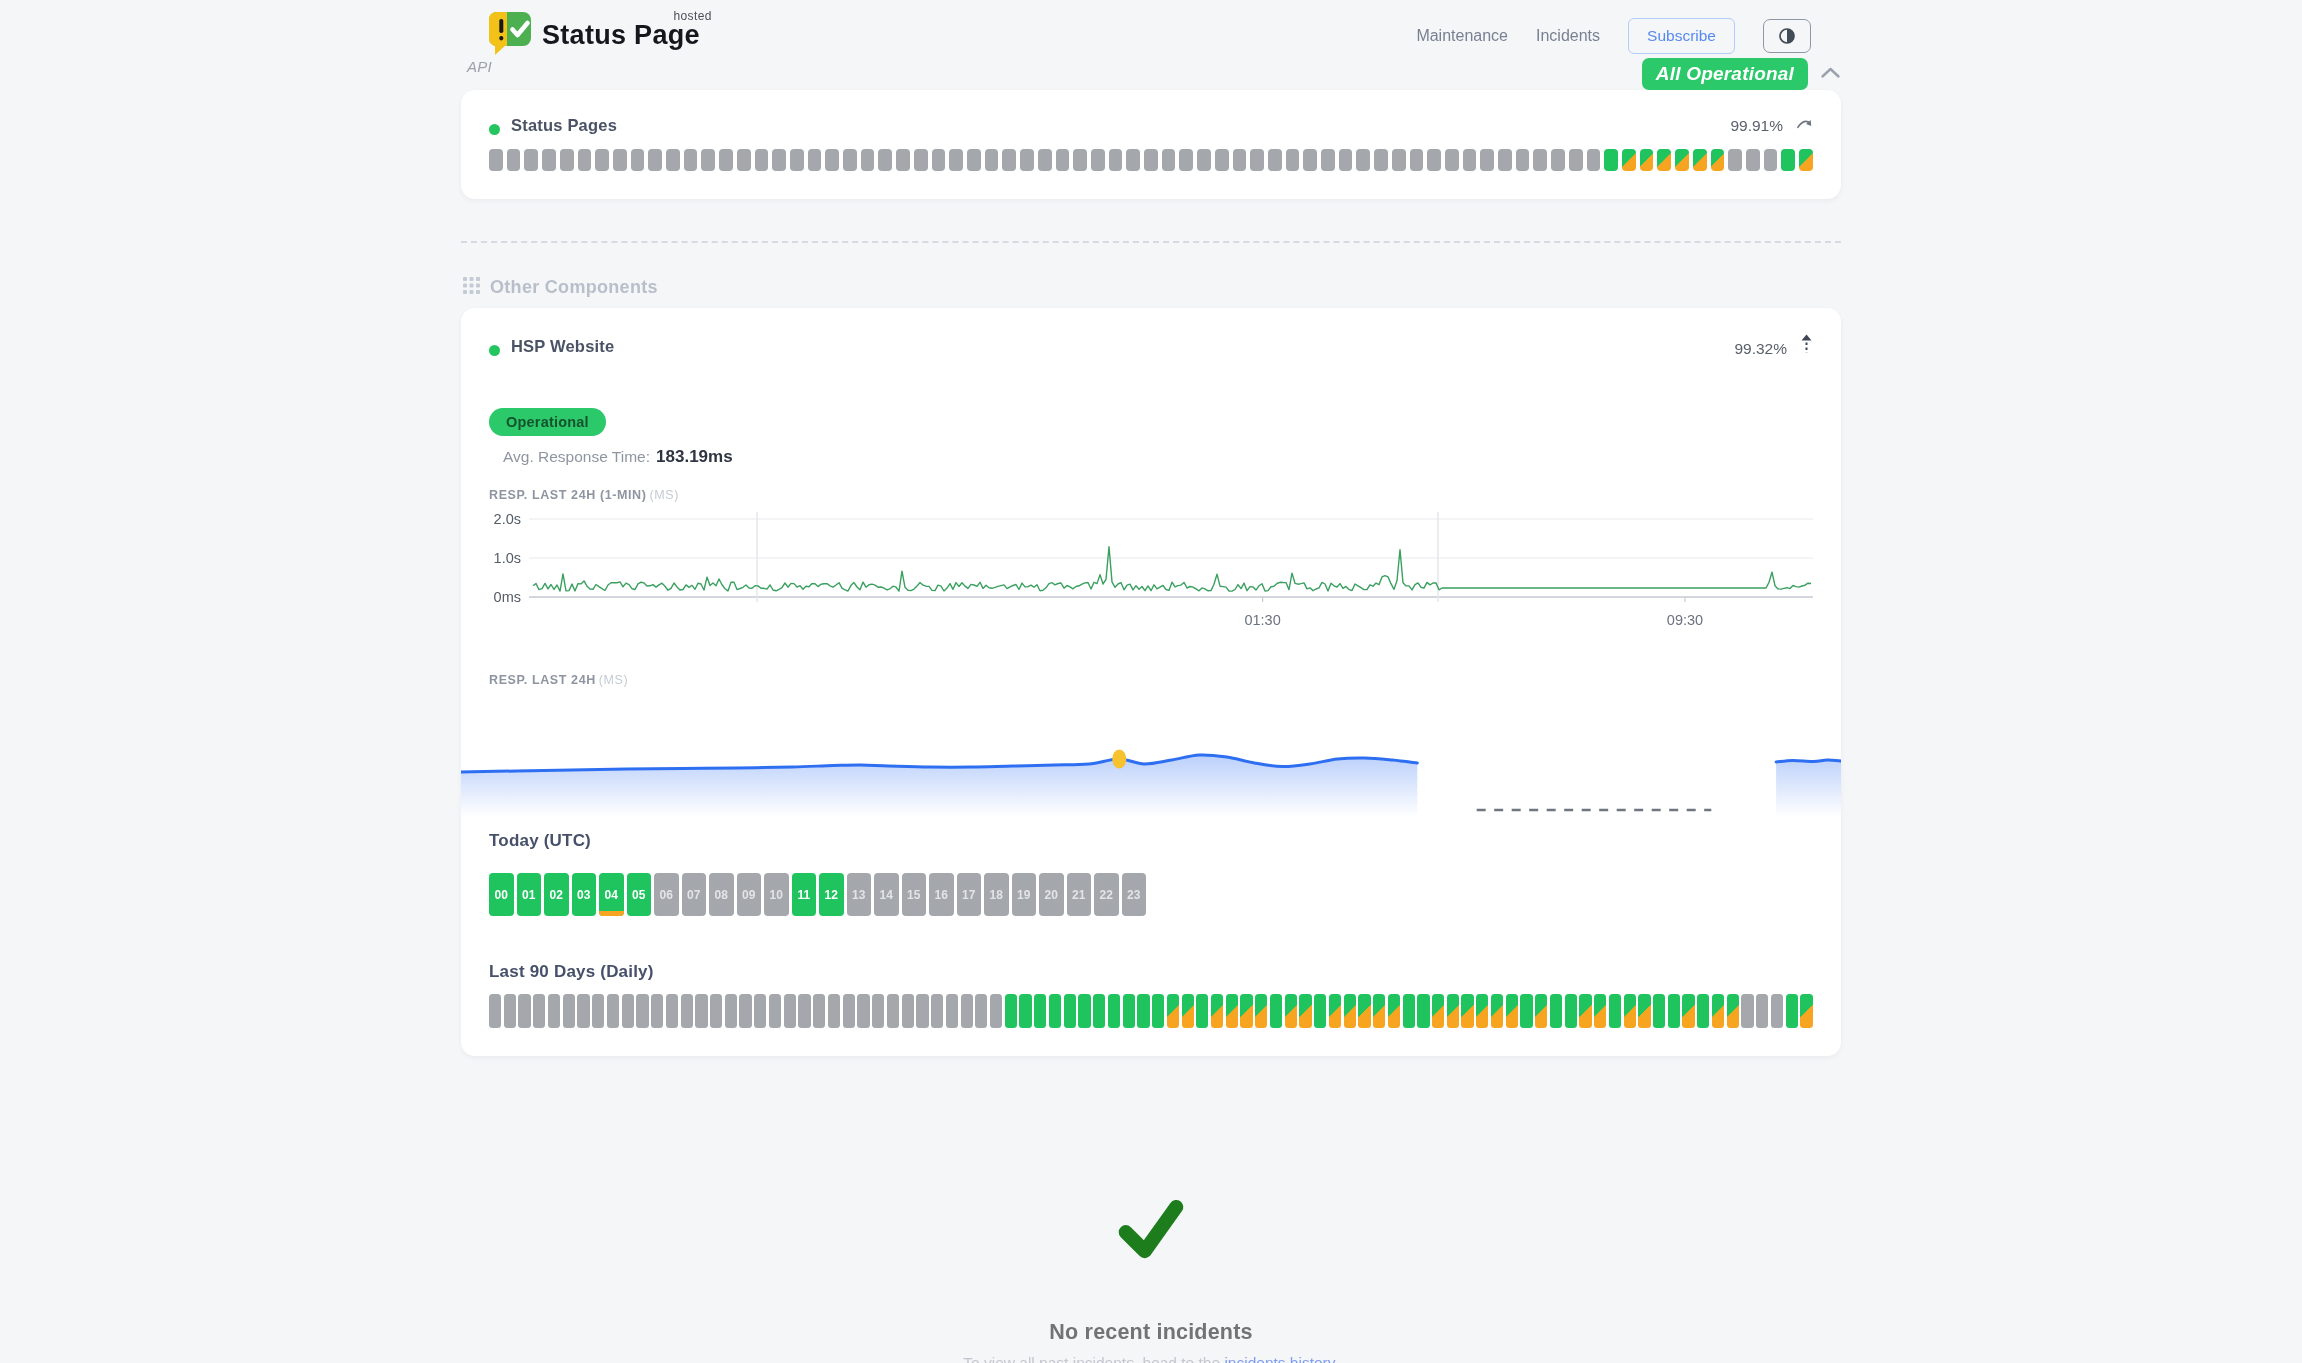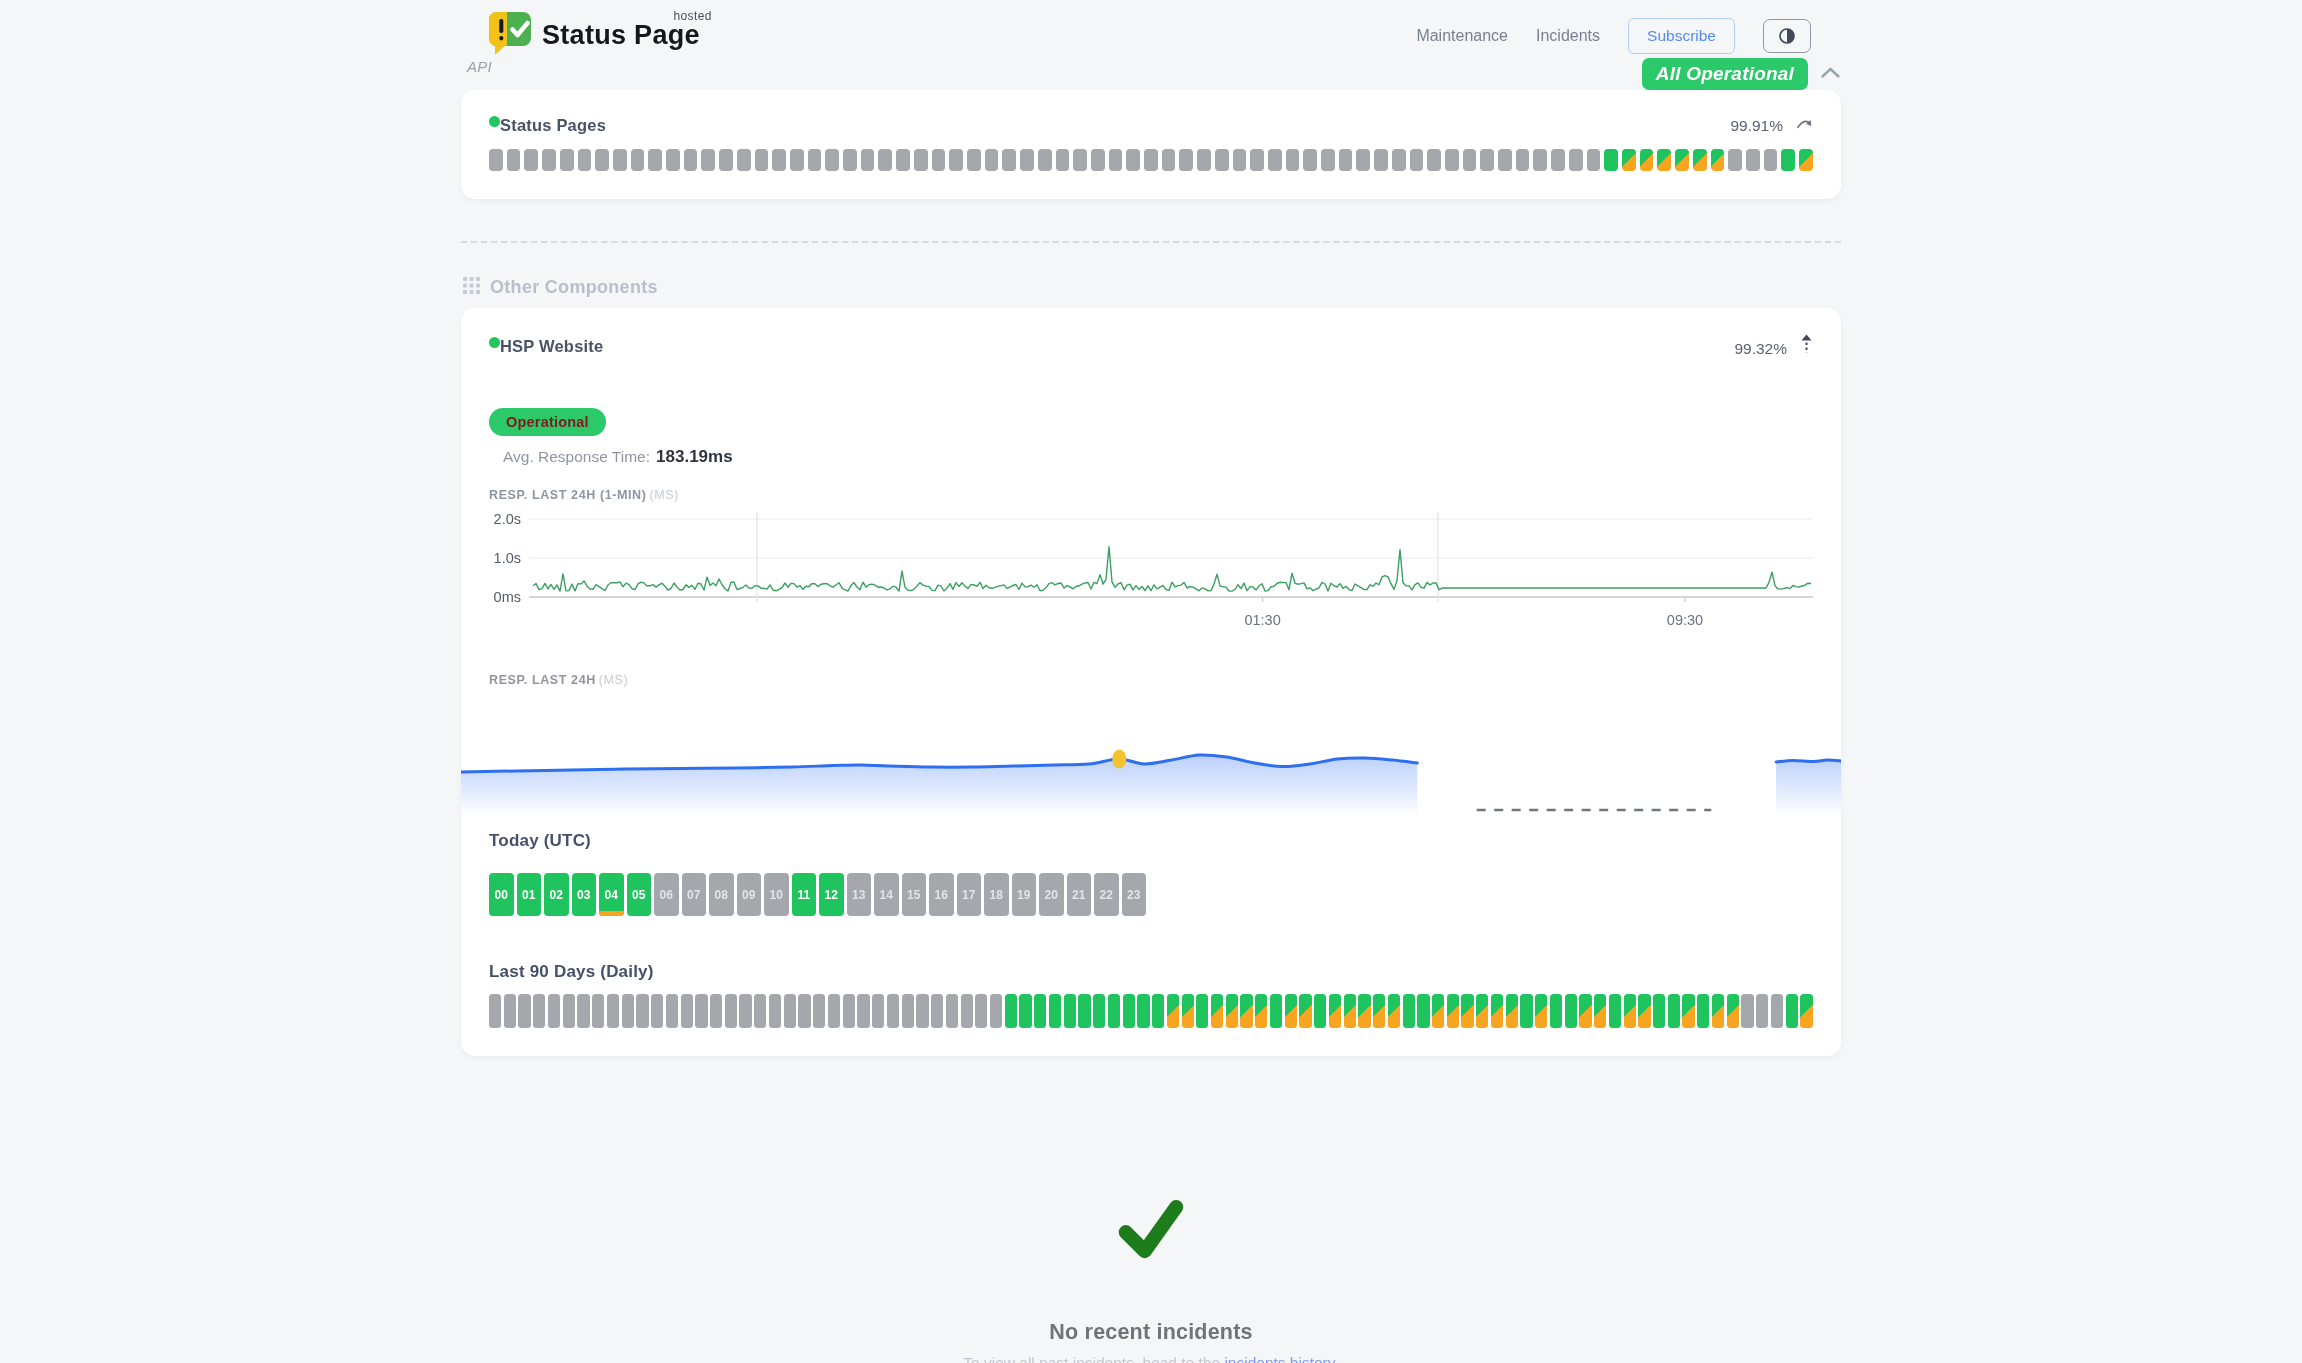--- a/index.html
+++ b/index.html
@@ -24,40 +24,40 @@
   
   .status-row { display: flex; justify-content: space-between; align-items: flex-start; height: 24px; margin-top: 0px; font-style: italic; }
   .group-label { font-size: 15px; color: #9aa1ab; margin-left: 6px; letter-spacing: .3px; }
   .overall { display: flex; align-items: center; gap: 12px; }
   .badge-overall { background: var(--badge-green); color: #fff; font-size: 19px; font-weight: 700; padding: 5px 14px; border-radius: 7px; letter-spacing: .2px; }
 
   
   .card { background: #fff; border-radius: 14px; box-shadow: 0 2px 5px rgba(30,40,60,.05); padding: 26px 28px 28px; }
   .card-api { margin-top: 8px; }
   .comp-row { display: flex; justify-content: space-between; align-items: center; }
-  .comp-left { display: flex; align-items: flex-start; }
+  .comp-left { display: flex; align-items: flex-end; gap: 11px; }
   .dot { width: 11px; height: 11px; border-radius: 50%; background: var(--dot-green); }
   .comp-name { font-size: 16.5px; font-weight: 700; color: #4a5265; letter-spacing: .2px; }
   .comp-right { display: flex; align-items: flex-end; gap: 13px; }
   .uptime { font-size: 15.5px; color: #595f6b; }
 
   .history { display: flex; gap: 4px; margin-top: 14px; }
   .bar { flex: 1; height: 22px; border-radius: 4px; }
   .bar-n { background: var(--gray-bar); }
   .bar-u { background: var(--green); }
   .bar-p { background: linear-gradient(135deg, var(--green) 49.5%, var(--orange) 50.5%); }
 
   .separator { border-top: 2px dashed #d7dae0; margin: 42px 0 34px; }
 
   .other-header { display: flex; align-items: center; gap: 10px; margin: 0 0 10px 2px; }
   .other-title { font-size: 18px; font-weight: 700; color: #b9bfca; letter-spacing: .3px; }
 
   
   .card-site .comp-row { margin-bottom: 50px; }
-  .pill { display: inline-block; background: var(--badge-green); color: #7f1d1d; font-size: 14.5px; font-weight: 700; padding: 6px 17px; border-radius: 16px; letter-spacing: .2px; }
+  .pill { display: inline-block; background: var(--badge-green); color: #14532d; font-size: 14.5px; font-weight: 700; padding: 6px 17px; border-radius: 16px; letter-spacing: .2px; }
   .avg-line { margin-top: 11px; font-size: 15.5px; color: #8e95a1; margin-left: 14px; }
   .avg-value { font-size: 17px; font-weight: 700; color: #2e3441; margin-left: 6px; }
   .chart-label { margin-top: 21px; font-size: 12.5px; font-weight: 700; color: #8e95a1; letter-spacing: .6px; }
   .chart-unit { color: #c6cbd3; font-weight: 400; margin-left: 3px; }
   #chart1 { display: block; margin-top: 5px; }
   #chart2 { display: block; margin: 12px -28px 0; }
   .c2label { margin-top: 26px; }
 
   .sub-title { font-size: 17px; font-weight: 700; color: #46506a; letter-spacing: .2px; }
   .today-title { margin-top: 8px; }

